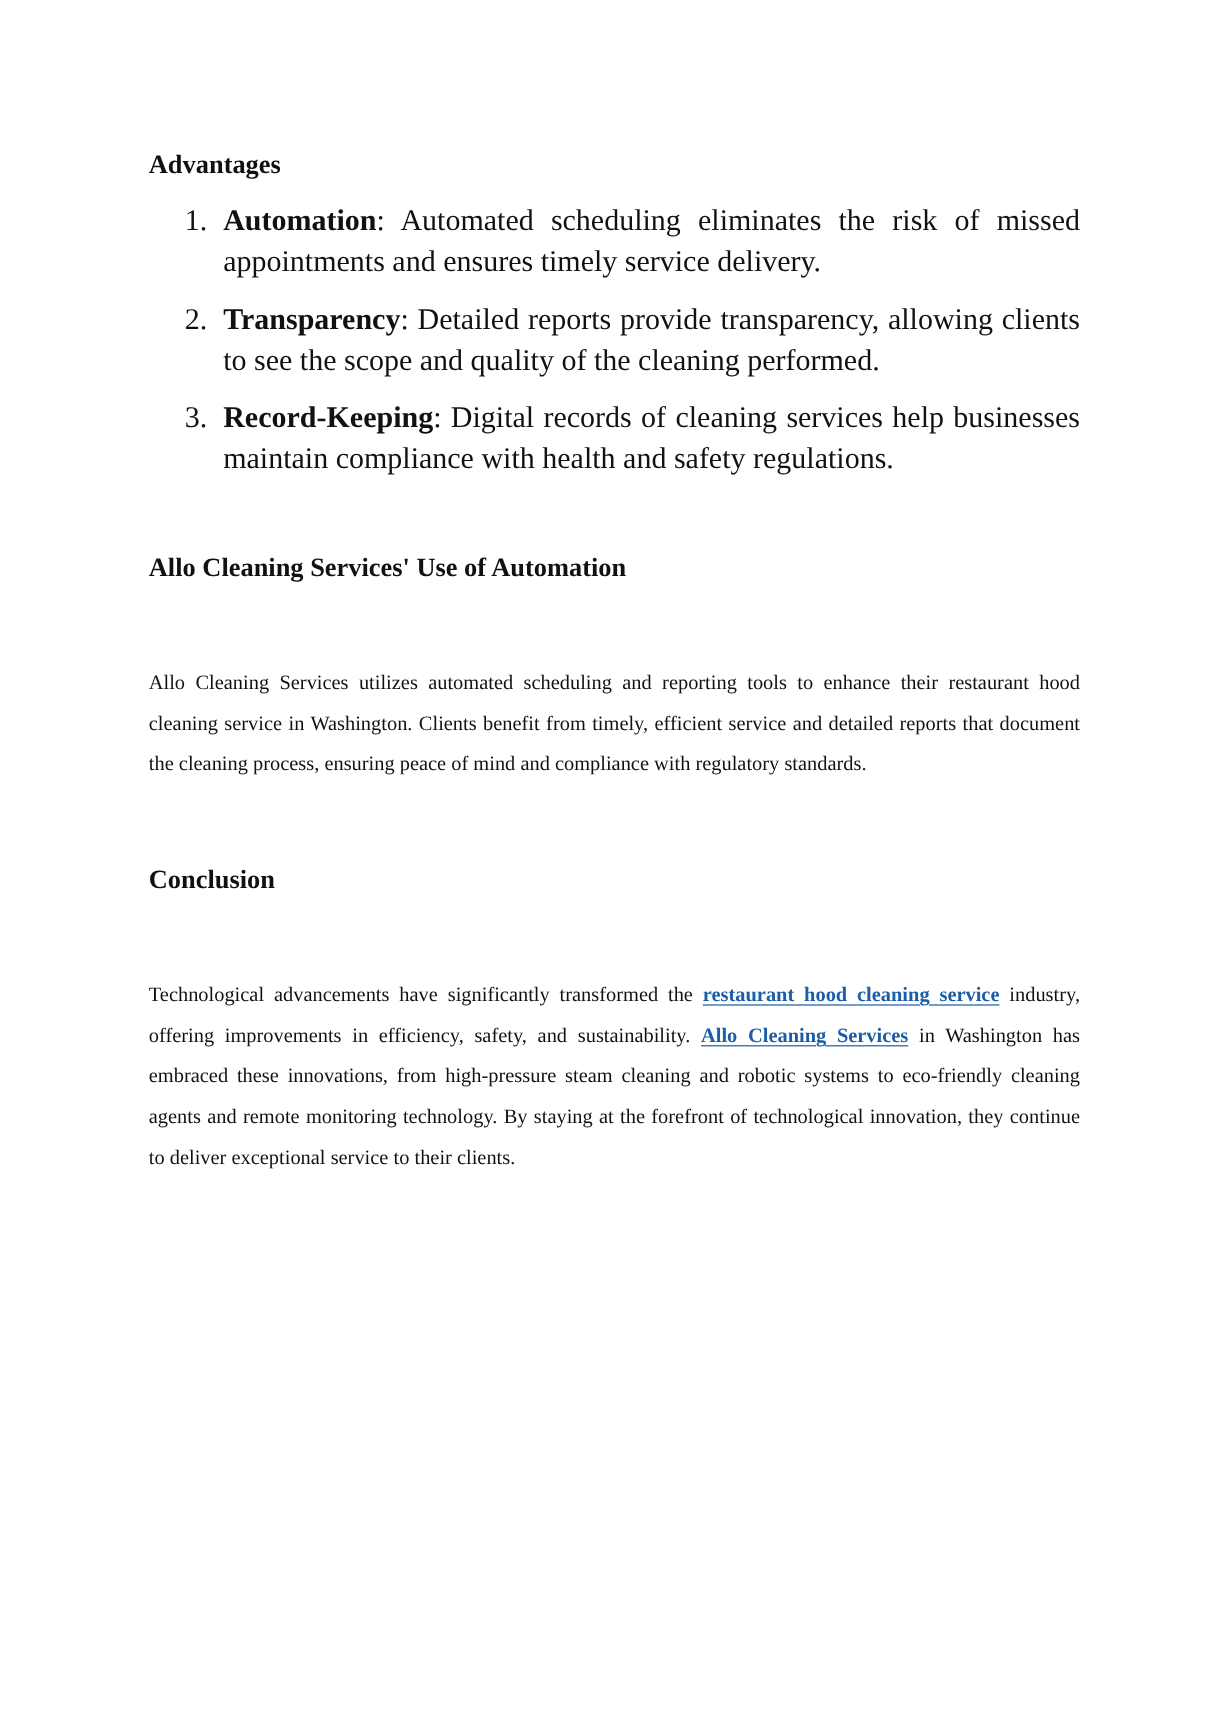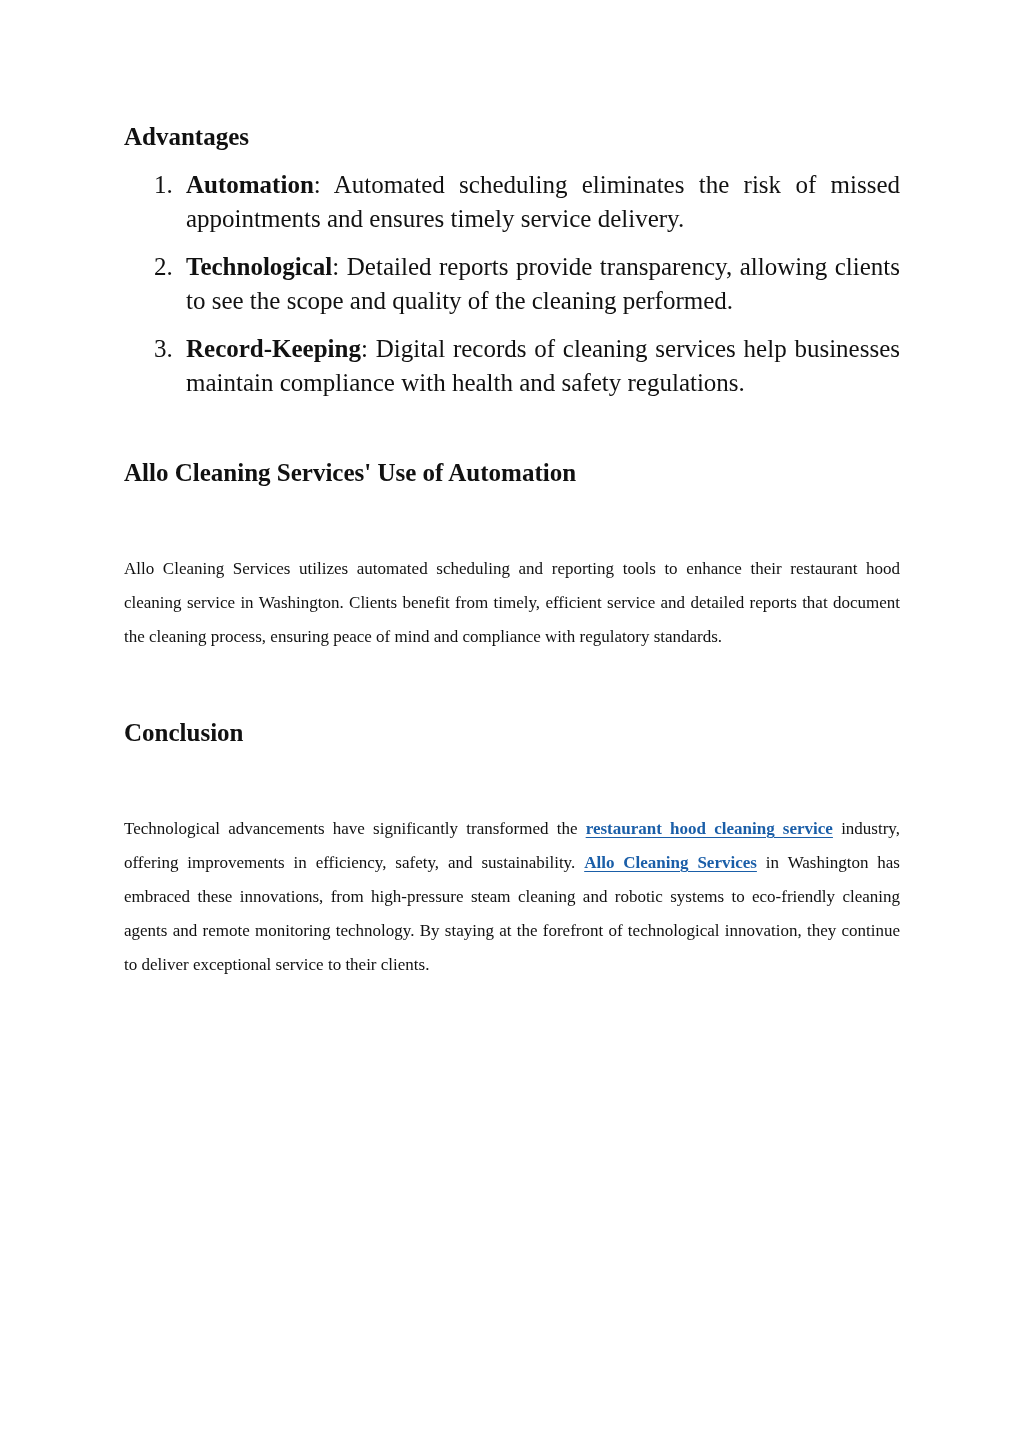--- a/index.html
+++ b/index.html
@@ -1,40 +1,40 @@
 <!DOCTYPE html>
 <html><head>
 <meta charset="utf-8">
 <style>
   html, body { margin: 0; padding: 0; background: #ffffff; }
   body { width: 1023px; height: 1447px; position: relative; overflow: hidden;
          font-family: "Liberation Serif", "DejaVu Serif", serif; color: #111111; }
   .page { position: absolute; left: 124px; top: 120px; width: 776px; }
-  .h { font-weight: bold; font-size: 25px; line-height: 34px; margin: 0; }
+  .h { font-weight: bold; font-size: 22px; line-height: 34px; margin: 0; }
   .p { font-size: 17px; line-height: 34px; text-align: justify; margin: 0; }
   ol { margin: 14px 0 0 0; padding: 0; list-style: none; }
   ol li { position: relative; padding-left: 62px; font-size: 25px; line-height: 34px;
           text-align: justify; margin-bottom: 14px; }
   ol li .num { position: absolute; left: 30px; top: 0; }
   b { font-weight: bold; }
   a { color: #1a5ea8; font-weight: bold; text-decoration: underline; text-underline-offset: 3px; }
 </style>
 </head>
 <body>
 
 <div class="page">
   <h2 class="h">Advantages</h2>
   <ol>
     <li>
       <span class="num">1.</span>
       <b>Automation</b><span>: Automated scheduling eliminates the risk of missed appointments and ensures timely service delivery.</span>
     </li>
     <li>
       <span class="num">2.</span>
-      <b>Technological</b><span>: Detailed reports provide transparency, allowing clients to see the scope and quality of the cleaning performed.</span>
+      <b>Transparency</b><span>: Detailed reports provide transparency, allowing clients to see the scope and quality of the cleaning performed.</span>
     </li>
     <li>
       <span class="num">3.</span>
       <b>Record-Keeping</b><span>: Digital records of cleaning services help businesses maintain compliance with health and safety regulations.</span>
     </li>
   </ol>
 
   <h2 class="h" style="margin-top:56px;">Allo Cleaning Services' Use of Automation</h2>
   <p class="p" style="margin-top:62px;">Allo Cleaning Services utilizes automated scheduling and reporting tools to enhance their restaurant hood cleaning service in Washington. Clients benefit from timely, efficient service and detailed reports that document the cleaning process, ensuring peace of mind and compliance with regulatory standards.</p>
 

